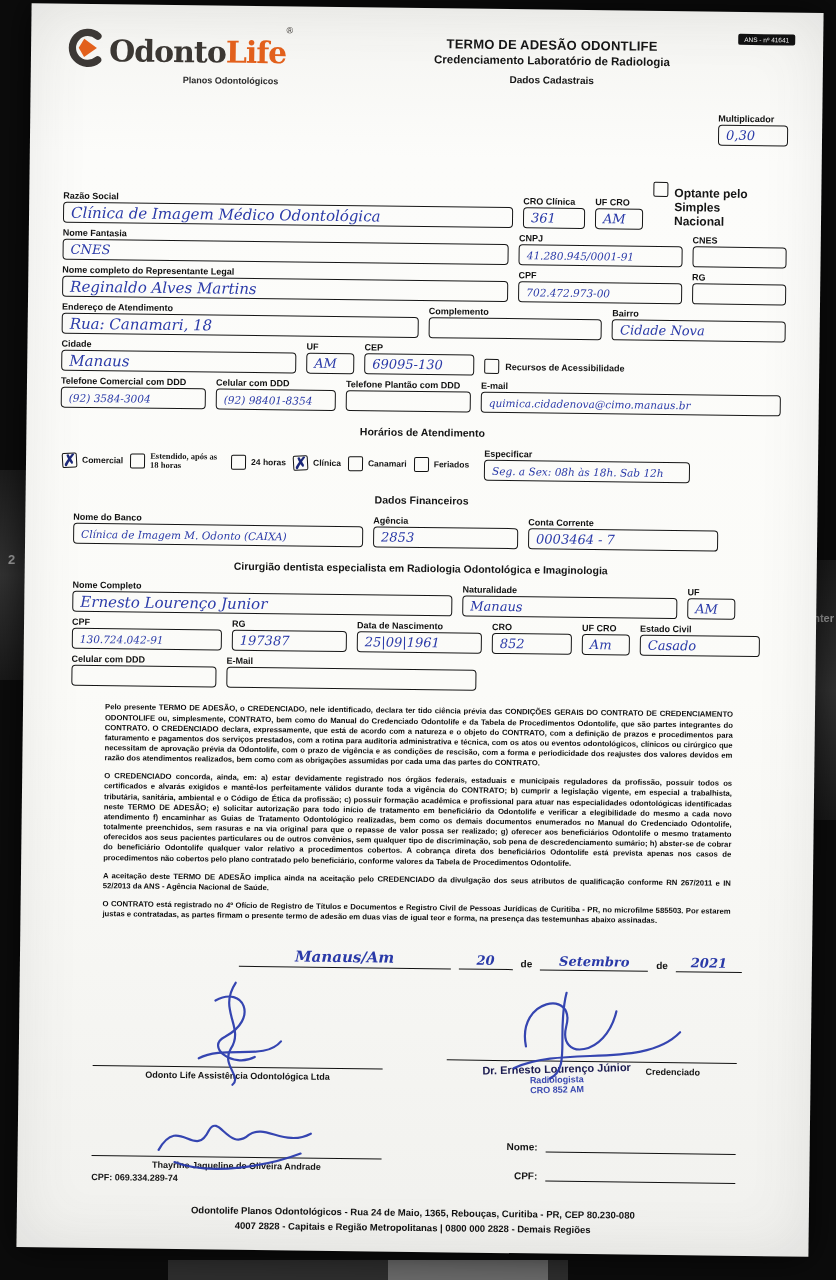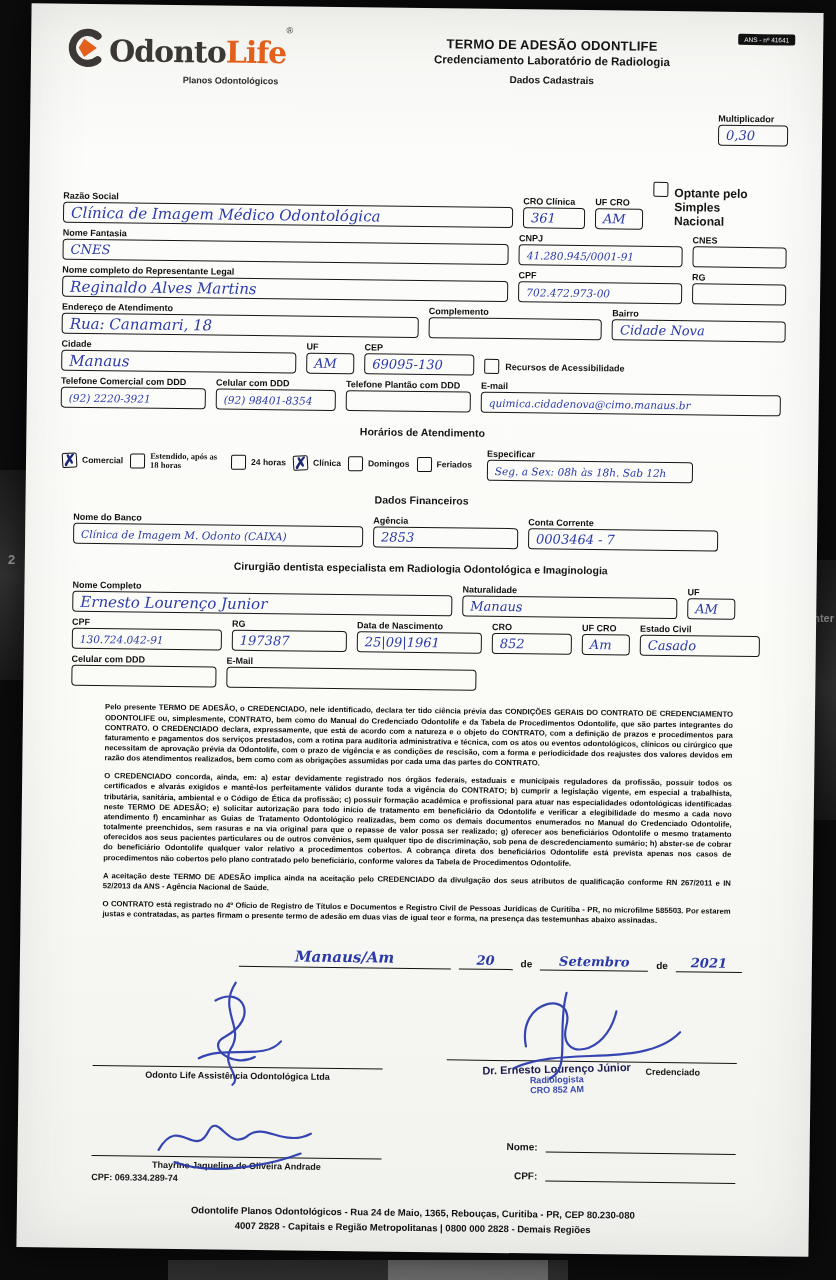--- a/index.html
+++ b/index.html
@@ -256,21 +256,21 @@
       <div class="chk-inline">
         <span class="chkbox"></span>
         <span class="chk-label1">Recursos de Acessibilidade</span>
       </div>
     </div>
 
     <div class="row">
       <div class="field w145">
         <div class="flabel">Telefone Comercial com DDD</div>
         <div class="fbox">
-            <span class="hw sm">(92) 2220-3921</span>
+            <span class="hw sm">(92) 3584-3004</span>
           </div>
       </div>
       <div class="field w120">
         <div class="flabel">Celular com DDD</div>
         <div class="fbox">
             <span class="hw sm">(92) 98401-8354</span>
           </div>
       </div>
       <div class="field w125">
         <div class="flabel">Telefone Plantão com DDD</div>
@@ -299,21 +299,21 @@
       <div class="chk-opt">
         <span class="chkbox"></span>
         <span class="opt-label">24 horas</span>
       </div>
       <div class="chk-opt">
         <span class="chkbox checked">✗</span>
         <span class="opt-label">Clínica</span>
       </div>
       <div class="chk-opt">
         <span class="chkbox"></span>
-        <span class="opt-label">Domingos</span>
+        <span class="opt-label">Canamari</span>
       </div>
       <div class="chk-opt">
         <span class="chkbox"></span>
         <span class="opt-label">Feriados</span>
       </div>
       <div class="espec">
         <div class="flabel">Especificar</div>
         <div class="fbox w190">
             <span class="hw sm">Seg. a Sex: 08h às 18h. Sab 12h</span>
           </div>

